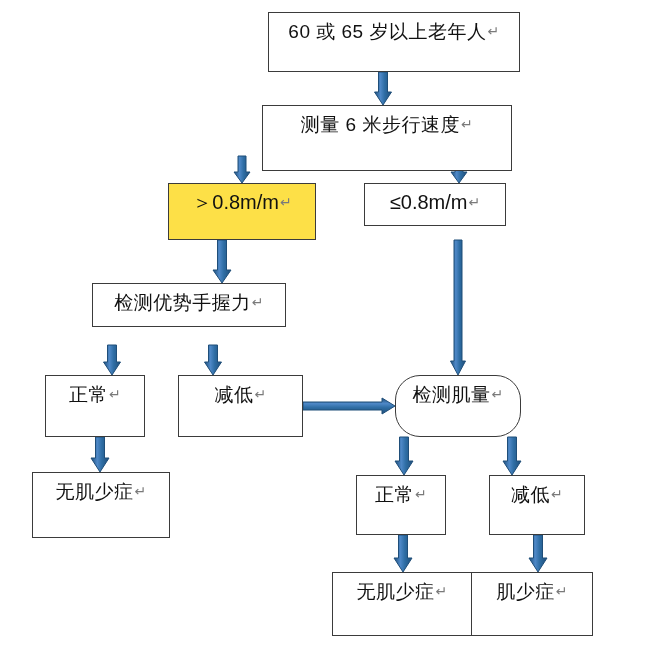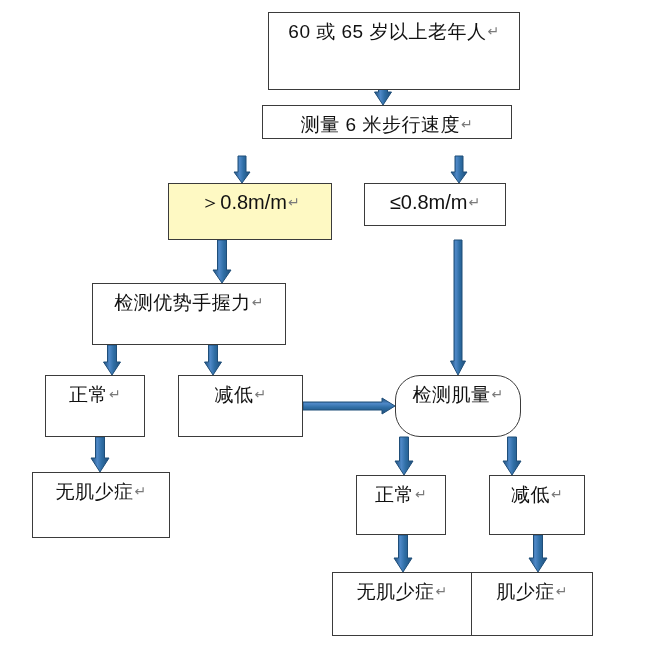--- a/index.html
+++ b/index.html
@@ -76,33 +76,33 @@
       <polygon points="107.5,345 116.5,345 116.5,362 120.5,362 112,375 103.5,362 107.5,362" fill="url(#shaftGrad)" stroke="#1F4E79" stroke-width="1" stroke-linejoin="miter"></polygon>
       <polygon points="208.5,345 217.5,345 217.5,362 221.5,362 213,375 204.5,362 208.5,362" fill="url(#shaftGrad)" stroke="#1F4E79" stroke-width="1" stroke-linejoin="miter"></polygon>
       <polygon points="95.5,437 104.5,437 104.5,458 109,458 100,472 91,458 95.5,458" fill="url(#shaftGrad)" stroke="#1F4E79" stroke-width="1" stroke-linejoin="miter"></polygon>
       <polygon points="303,402 382,402 382,398 395,406 382,414 382,410 303,410" fill="url(#shaftGradH)" stroke="#1F4E79" stroke-width="1" stroke-linejoin="miter"></polygon>
       <polygon points="399.5,437 408.5,437 408.5,461 413,461 404,475 395,461 399.5,461" fill="url(#shaftGrad)" stroke="#1F4E79" stroke-width="1" stroke-linejoin="miter"></polygon>
       <polygon points="507.5,437 516.5,437 516.5,461 521,461 512,475 503,461 507.5,461" fill="url(#shaftGrad)" stroke="#1F4E79" stroke-width="1" stroke-linejoin="miter"></polygon>
       <polygon points="398.5,535 407.5,535 407.5,558 412,558 403,572 394,558 398.5,558" fill="url(#shaftGrad)" stroke="#1F4E79" stroke-width="1" stroke-linejoin="miter"></polygon>
       <polygon points="533.5,535 542.5,535 542.5,558 547,558 538,572 529,558 533.5,558" fill="url(#shaftGrad)" stroke="#1F4E79" stroke-width="1" stroke-linejoin="miter"></polygon>
     </svg>
   <div id="node-layer">
-      <div class="node" style="left: 268px; top: 12px; width: 252px; height: 78px; border-color: rgb(59, 59, 59); background: rgb(255, 255, 255);">
+      <div class="node" style="left: 268px; top: 12px; width: 252px; height: 60px; border-color: rgb(59, 59, 59); background: rgb(255, 255, 255);">
         <span class="node-label" style="color: rgb(17, 17, 17);">60 或 65 岁以上老年人<span class="pilcrow" style="color: rgb(122, 122, 122);">↵</span></span>
       </div>
-      <div class="node" style="left: 262px; top: 105px; width: 250px; height: 34px; border-color: rgb(59, 59, 59); background: rgb(255, 255, 255);">
+      <div class="node" style="left: 262px; top: 105px; width: 250px; height: 66px; border-color: rgb(59, 59, 59); background: rgb(255, 255, 255);">
         <span class="node-label" style="color: rgb(17, 17, 17);">测量 6 米步行速度<span class="pilcrow" style="color: rgb(122, 122, 122);">↵</span></span>
       </div>
-      <div class="node latin" style="left: 168px; top: 183px; width: 164px; height: 57px; border-color: rgb(59, 59, 59); background: #fef9c3;">
+      <div class="node latin" style="left: 168px; top: 183px; width: 148px; height: 57px; border-color: rgb(59, 59, 59); background: #fde047;">
         <span class="node-label" style="color: rgb(17, 17, 17);">＞0.8m/m<span class="pilcrow" style="color: rgb(122, 122, 122);">↵</span></span>
       </div>
       <div class="node latin" style="left: 364px; top: 183px; width: 142px; height: 43px; border-color: rgb(59, 59, 59); background: rgb(255, 255, 255);">
         <span class="node-label" style="color: rgb(17, 17, 17);">≤0.8m/m<span class="pilcrow" style="color: rgb(122, 122, 122);">↵</span></span>
       </div>
-      <div class="node" style="left: 92px; top: 283px; width: 194px; height: 62px; border-color: rgb(59, 59, 59); background: rgb(255, 255, 255);">
+      <div class="node" style="left: 92px; top: 283px; width: 194px; height: 44px; border-color: rgb(59, 59, 59); background: rgb(255, 255, 255);">
         <span class="node-label" style="color: rgb(17, 17, 17);">检测优势手握力<span class="pilcrow" style="color: rgb(122, 122, 122);">↵</span></span>
       </div>
       <div class="node" style="left: 45px; top: 375px; width: 100px; height: 62px; border-color: rgb(59, 59, 59); background: rgb(255, 255, 255);">
         <span class="node-label" style="color: rgb(17, 17, 17);">正常<span class="pilcrow" style="color: rgb(122, 122, 122);">↵</span></span>
       </div>
       <div class="node" style="left: 178px; top: 375px; width: 125px; height: 62px; border-color: rgb(59, 59, 59); background: rgb(255, 255, 255);">
         <span class="node-label" style="color: rgb(17, 17, 17);">减低<span class="pilcrow" style="color: rgb(122, 122, 122);">↵</span></span>
       </div>
       <div class="node" style="left: 395px; top: 375px; width: 126px; height: 62px; border-color: rgb(59, 59, 59); background: rgb(255, 255, 255); border-radius: 25px;">
         <span class="node-label" style="color: rgb(17, 17, 17);">检测肌量<span class="pilcrow" style="color: rgb(122, 122, 122);">↵</span></span>

